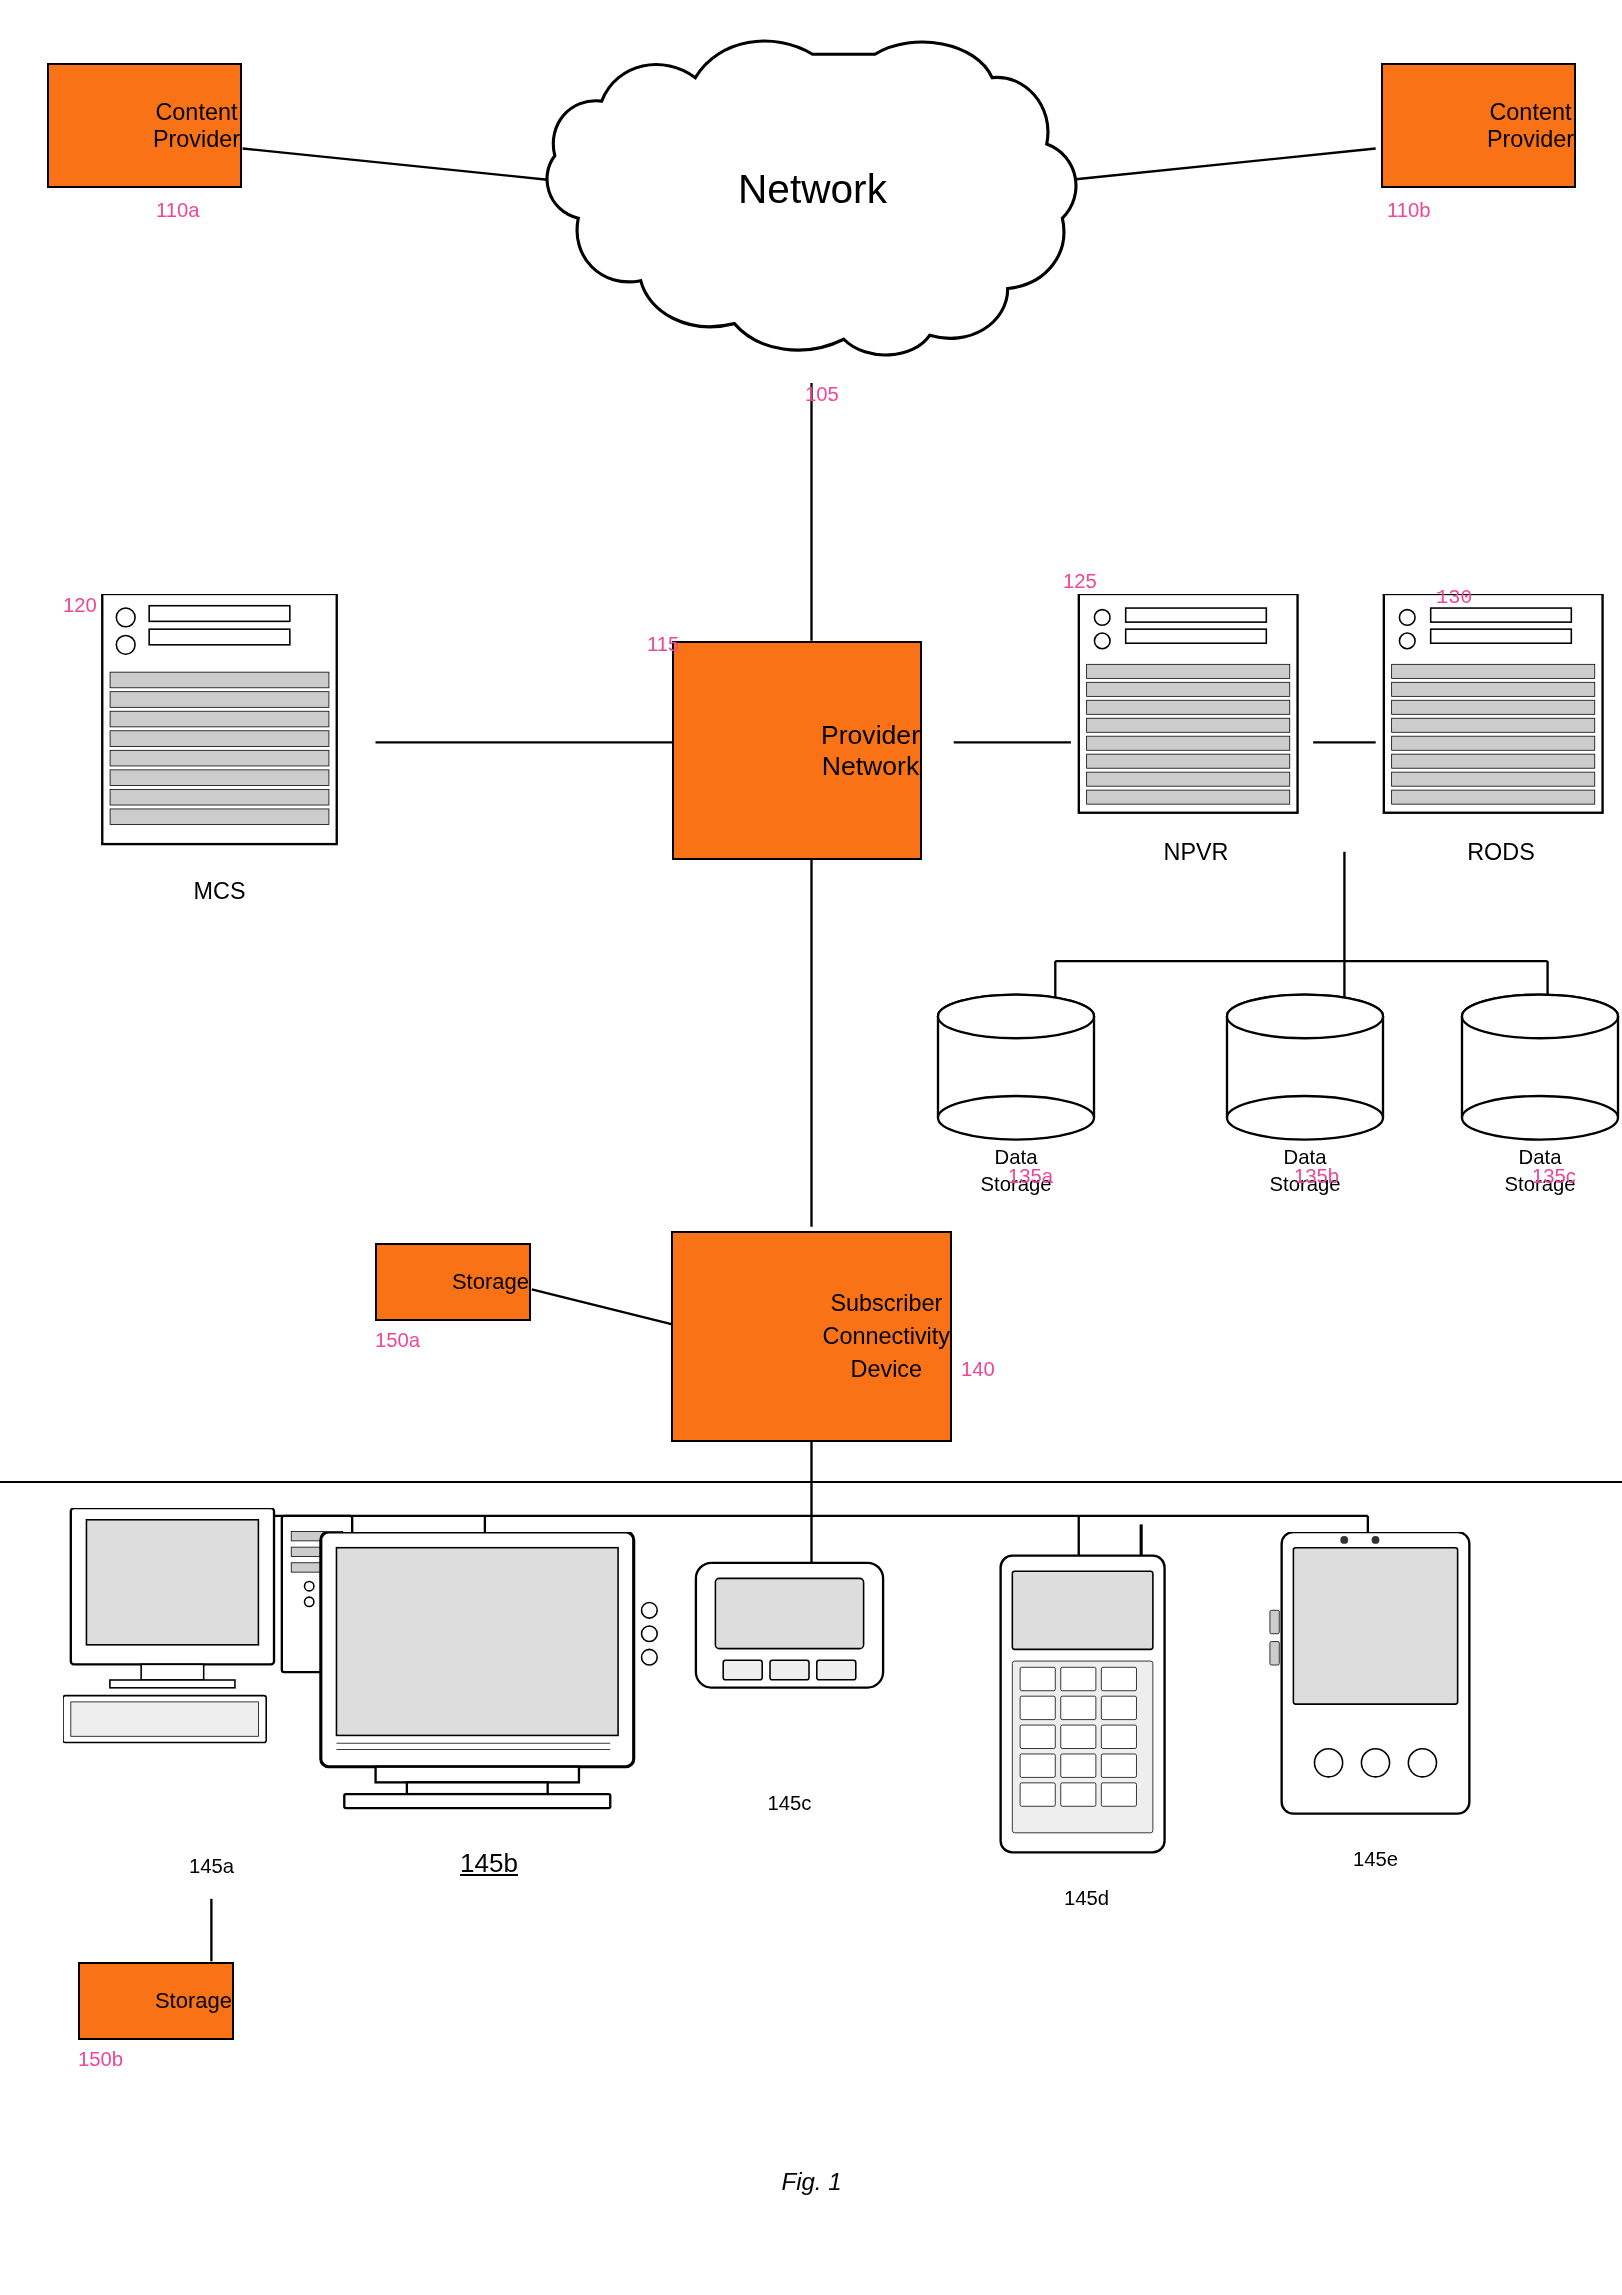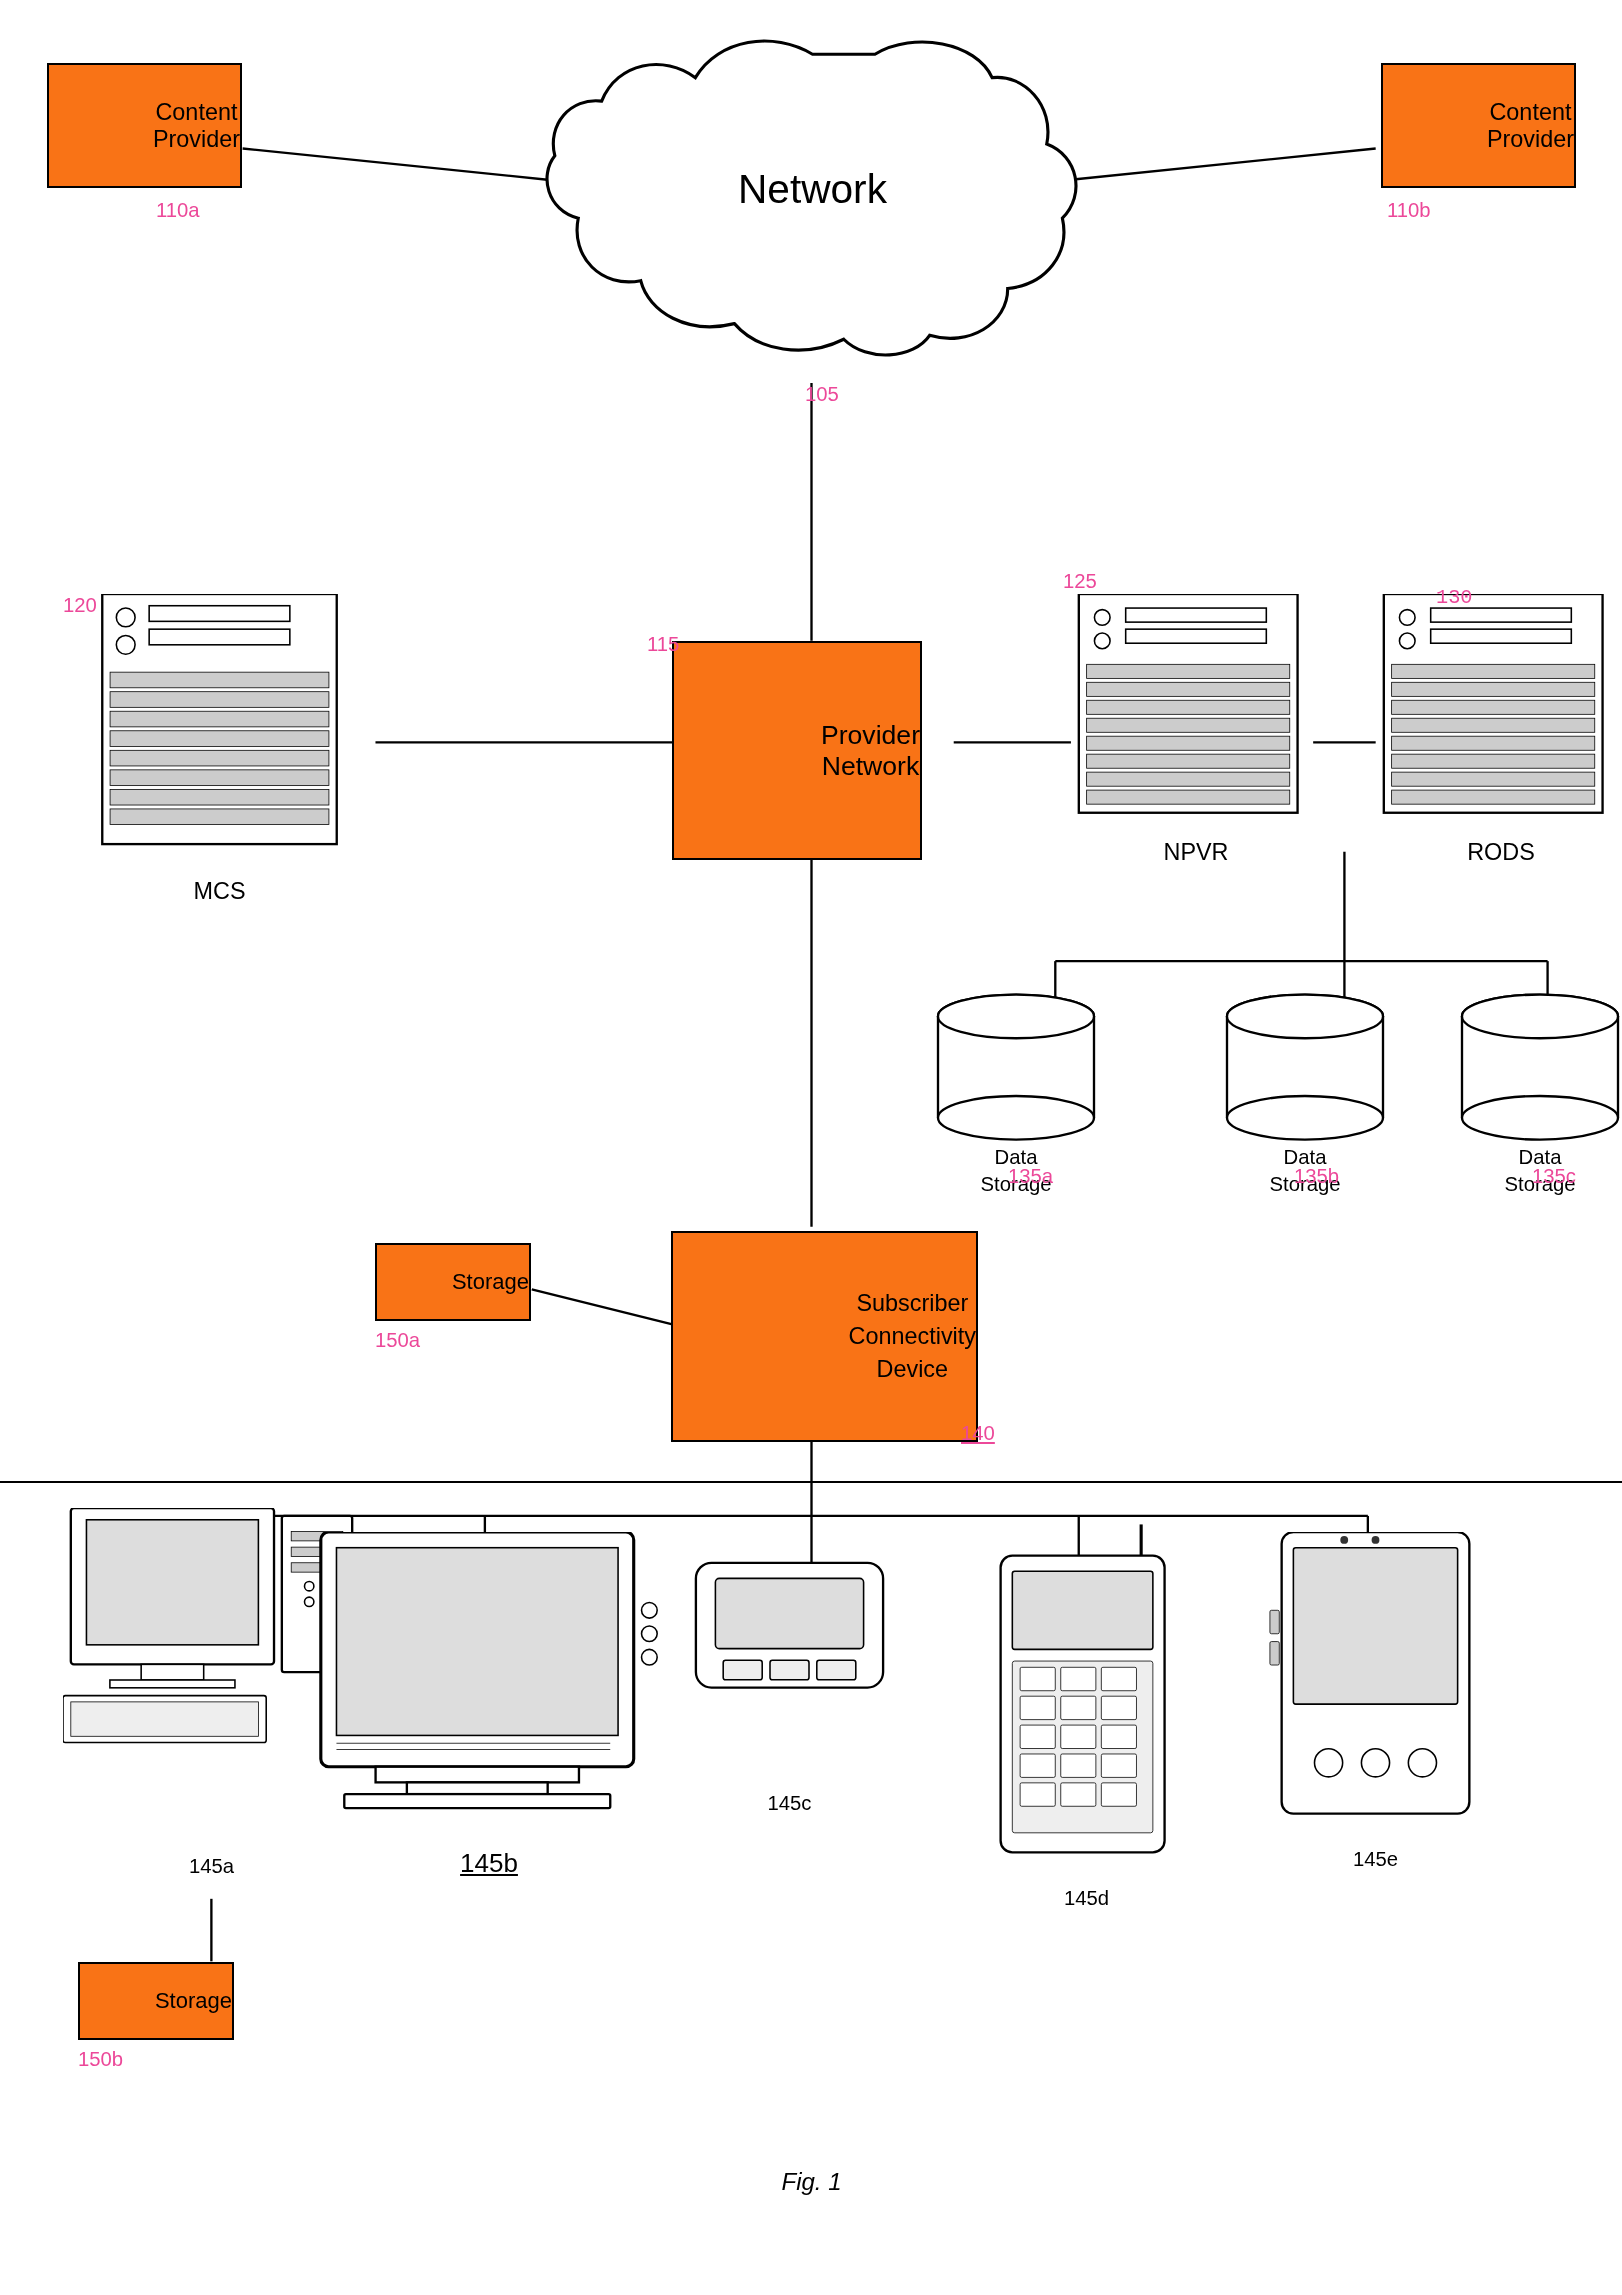--- a/index.html
+++ b/index.html
@@ -239,26 +239,26 @@
       <rect x="10" y="30" width="200" height="130" fill="white" stroke="none"></rect>
       <line x1="10" y1="30" x2="10" y2="160" stroke="black" stroke-width="3"></line>
       <line x1="210" y1="30" x2="210" y2="160" stroke="black" stroke-width="3"></line>
       <ellipse cx="110" cy="160" rx="100" ry="28" fill="white" stroke="black" stroke-width="3"></ellipse>
       <ellipse cx="110" cy="30" rx="100" ry="28" fill="white" stroke="black" stroke-width="3"></ellipse>
     </svg>
     <div style="text-align:center; font-size:20.3px; line-height:1.3; margin-top:-7.8px;">Data<br>Storage</div>
   </div>
   <span class="box-label" style="left:1532px; top:1165px;">135c</span>
 
-  <div class="box" style="left:671px; top:1231px; width:307px; height:211px; font-size:23.4px; line-height:1.4;">
+  <div class="box" style="left:671px; top:1231px; width:281px; height:211px; font-size:23.4px; line-height:1.4;">
     <span style="white-space:pre-line;">Subscriber
 Connectivity
 Device</span>
   </div>
-  <span class="box-label" style="left:961px; top:1422px;text-decoration:underline;">140</span>
+  <span class="box-label" style="left:961px; top:1358px;">140</span>
 
   <div class="box" style="left:375px; top:1243px; width:156px; height:78px; font-size:22px;">
     <span>Storage</span>
   </div>
   <span class="box-label" style="left:375px; top:1329px;">150a</span>
 
   <div style="position:absolute; top:1481px; left:0; right:0; height:2.3px; background:#000;"></div>
 
   <div style="position:absolute; left:63px; top:1480px;margin-top:28px;">
     <svg width="297" height="344" viewBox="0 0 380 440">

